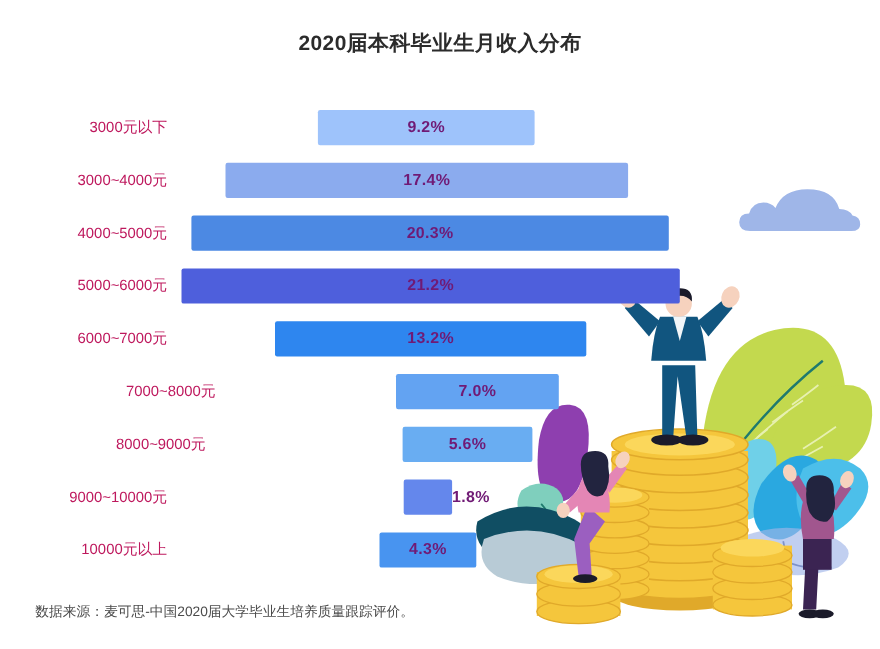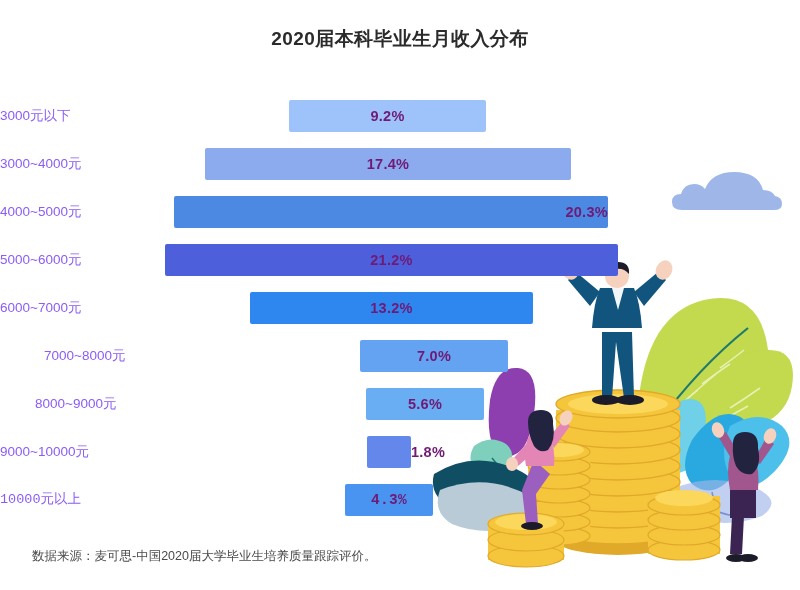--- a/index.html
+++ b/index.html
@@ -64,23 +64,23 @@
     width: 800px;
     height: 38px;
   }
   .row-label {
     position: absolute;
     left: 0;
     top: 0;
     width: 152px;
     height: 38px;
     line-height: 38px;
-    text-align: left;
+    text-align: right;
     font-size: 13.5px;
-    color: #8b5cf6;
+    color: #be185d;
     white-space: nowrap;
   }
   .bar {
     position: absolute;
     top: 3px;
     height: 32px;
     border-radius: 2px;
     box-sizing: border-box;
   }
   .bar-value {
@@ -255,21 +255,21 @@
 
     <div class="row" style="top:53px;">
       <div class="row-label">3000~4000元</div>
       <div class="bar" style="left:205px;width:366px;background:#8BABEE;"></div>
       <div class="bar-value" style="left:205px;width:366px;">17.4%</div>
     </div>
 
     <div class="row" style="top:101px;">
       <div class="row-label">4000~5000元</div>
       <div class="bar" style="left:174px;width:434px;background:#4C89E3;"></div>
-      <div class="bar-value" style="left:174px;width:434px;text-align:right;">20.3%</div>
+      <div class="bar-value" style="left:174px;width:434px;">20.3%</div>
     </div>
 
     <div class="row" style="top:149px;">
       <div class="row-label">5000~6000元</div>
       <div class="bar" style="left:165px;width:453px;background:#4E5FDC;"></div>
       <div class="bar-value" style="left:165px;width:453px;">21.2%</div>
     </div>
 
     <div class="row" style="top:197px;">
       <div class="row-label">6000~7000元</div>
@@ -288,21 +288,21 @@
       <div class="bar" style="left:331px;width:118px;background:#69ADF2;"></div>
       <div class="bar-value" style="left:331px;width:118px;">5.6%</div>
     </div>
 
     <div class="row" style="top:341px;">
       <div class="row-label">9000~10000元</div>
       <div class="bar" style="left:367px;width:44px;background:#6487EC;"></div>
       <div class="bar-value" style="left:367px;width:44px;margin-left:39px;">1.8%</div>
     </div>
 
-    <div class="row" style="top:389px;font-family:Liberation Mono, monospace;">
+    <div class="row" style="top:389px;">
       <div class="row-label">10000元以上</div>
       <div class="bar" style="left:345px;width:88px;background:#4894F0;"></div>
       <div class="bar-value" style="left:345px;width:88px;">4.3%</div>
     </div>
 
   </div>
 
   <div class="source-note">数据来源：麦可思-中国2020届大学毕业生培养质量跟踪评价。</div>
 
 </div>

